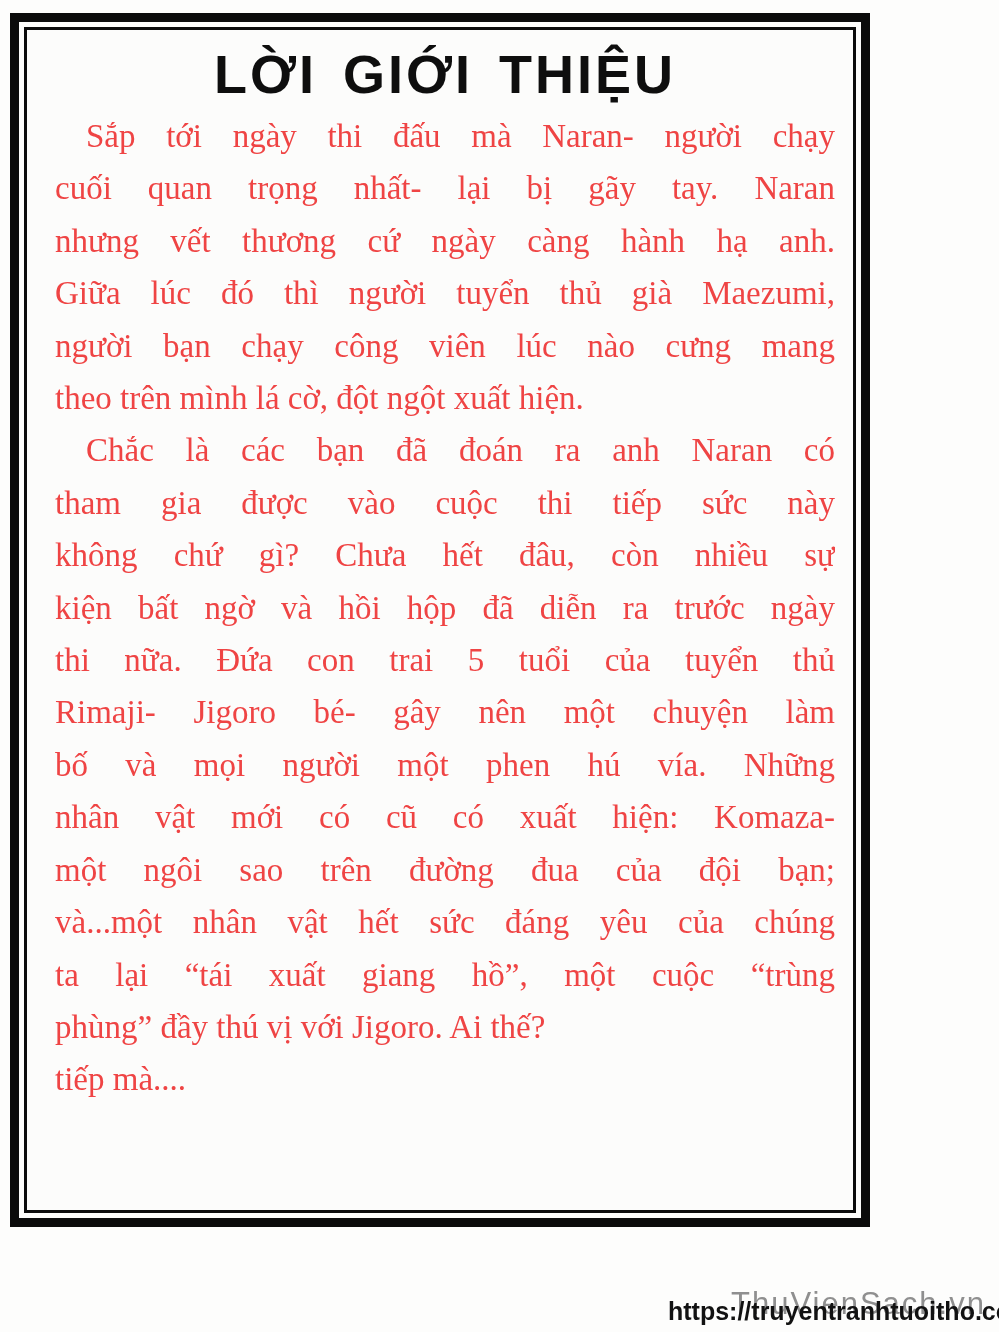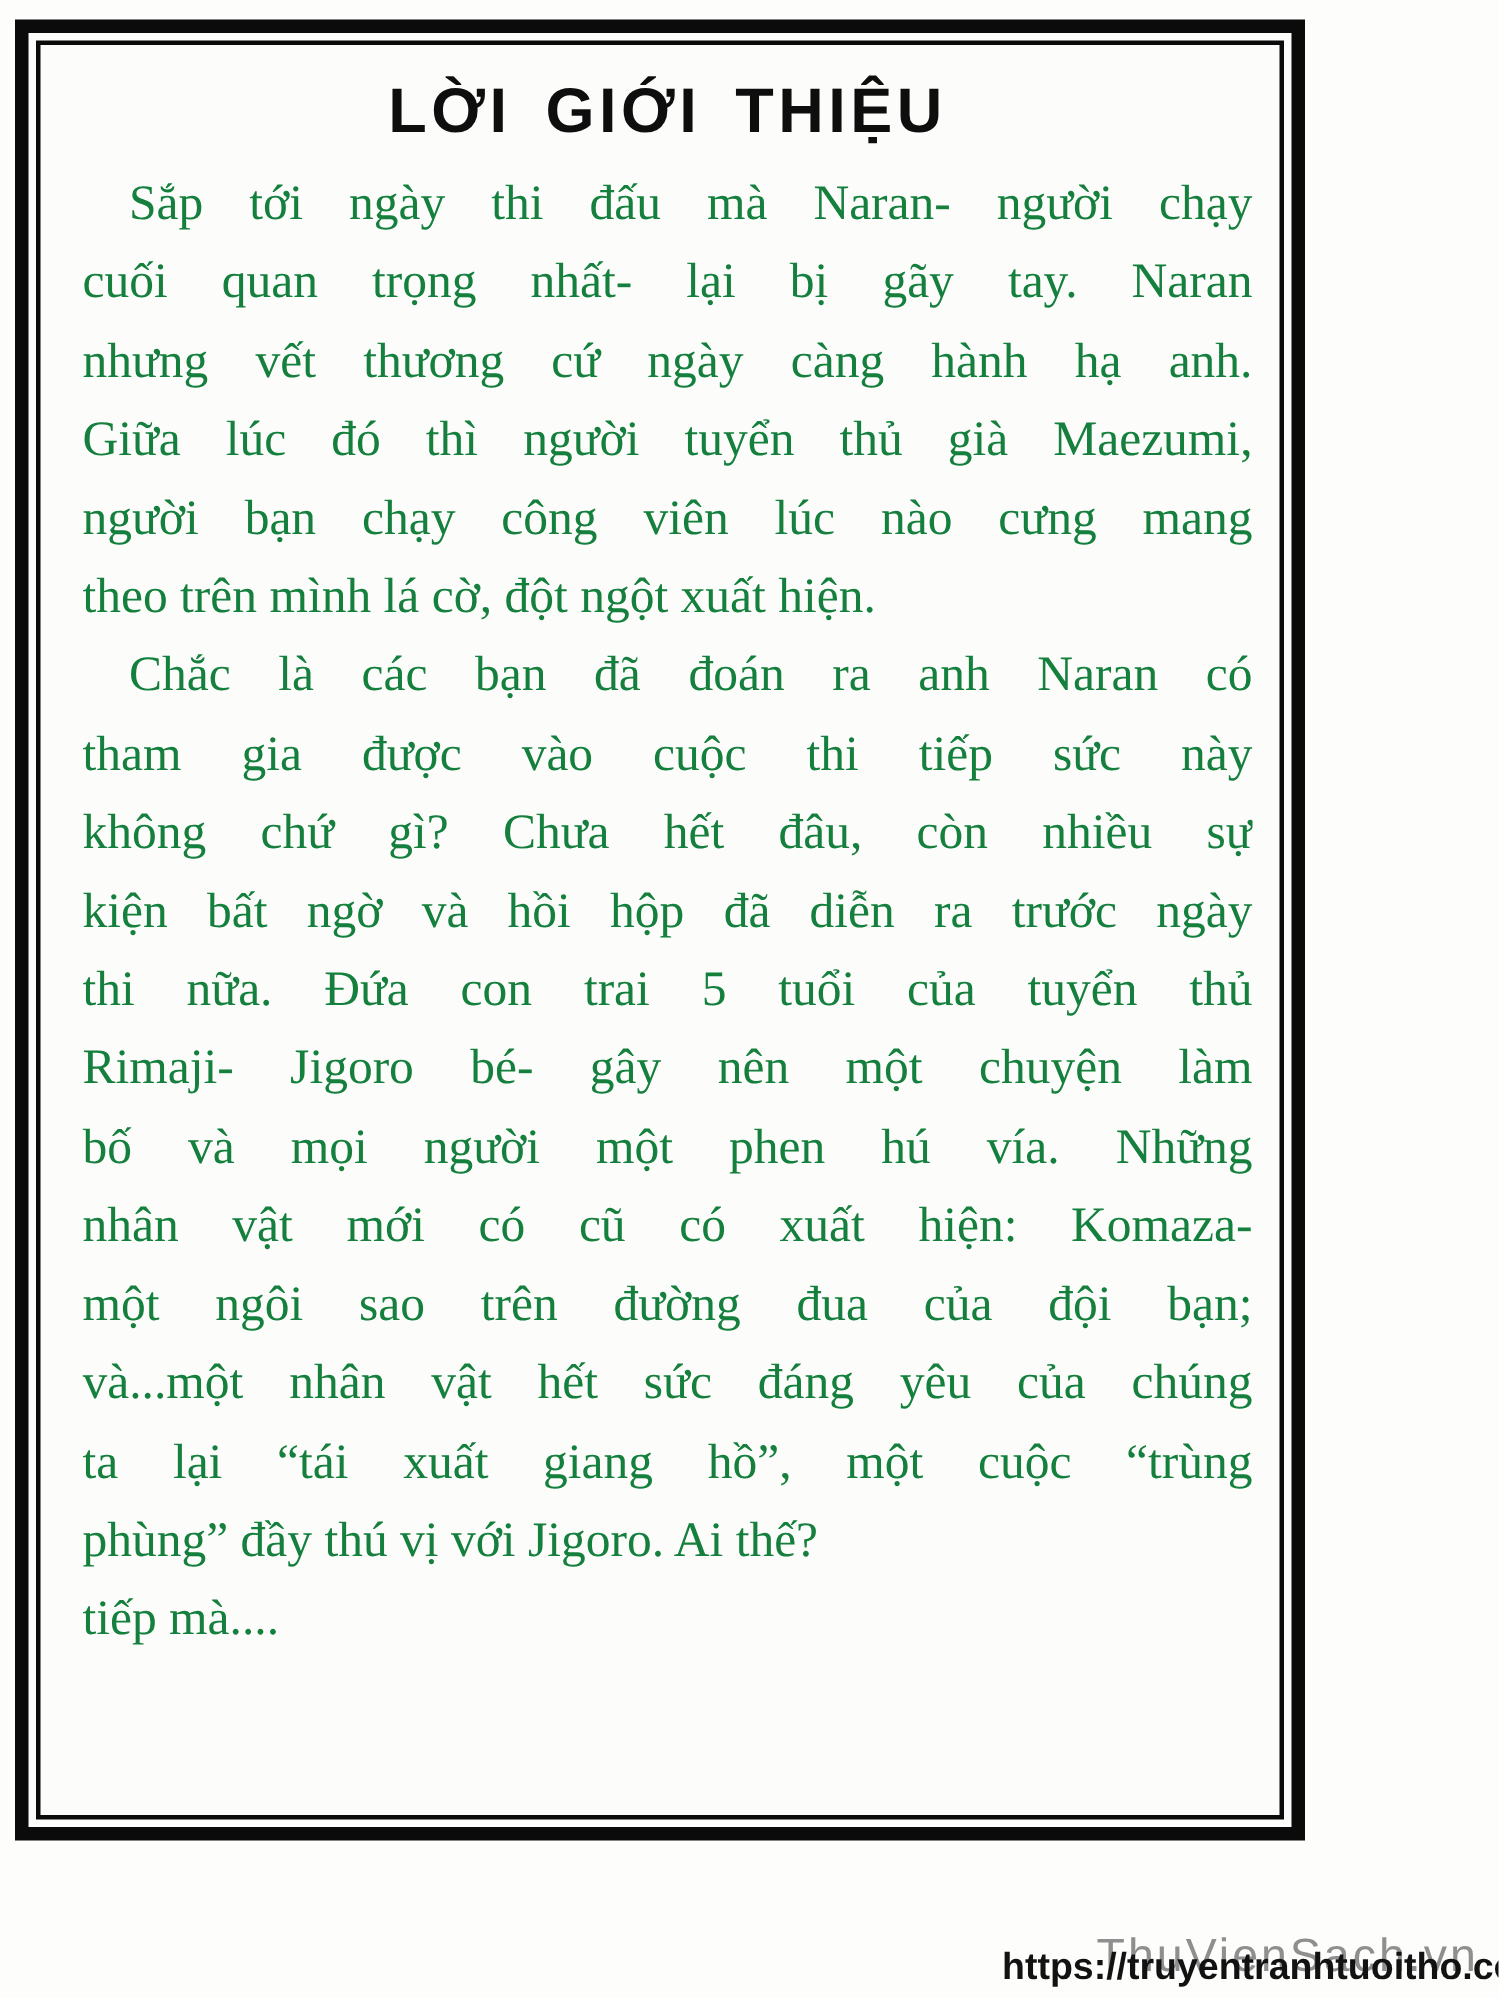--- a/index.html
+++ b/index.html
@@ -34,31 +34,31 @@
     border: 3px solid #0b0b0b;
     padding: 0 18px 0 28px;
     overflow: hidden;
   }
   
   .page-title {
     margin: 14px 0 6px 0;
     text-align: center;
     font-family: "Liberation Sans", sans-serif;
     font-weight: 800;
-    font-size: 42px;
+    font-size: 54px;
     letter-spacing: 3px;
     word-spacing: 8px;
     color: #0e0e0e;
     line-height: 60px;
   }
   
   .text-body {
     font-size: 33px;
     line-height: 52.4px;
-    color: #15803d;
+    color: #ef4444;
   }
   .line {
     text-align: justify;
     text-align-last: justify;
     white-space: nowrap;        
     overflow: hidden;
   }
   .line.last {
     text-align-last: left;
   }

